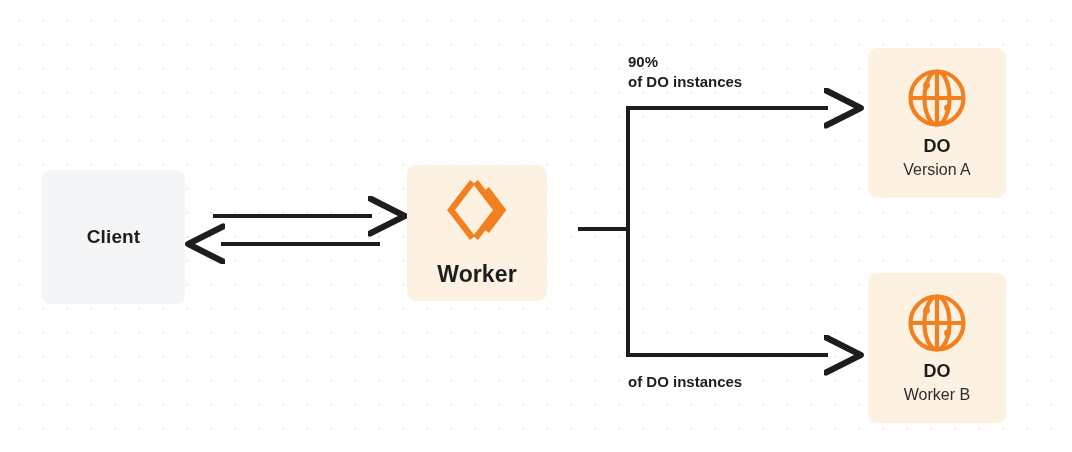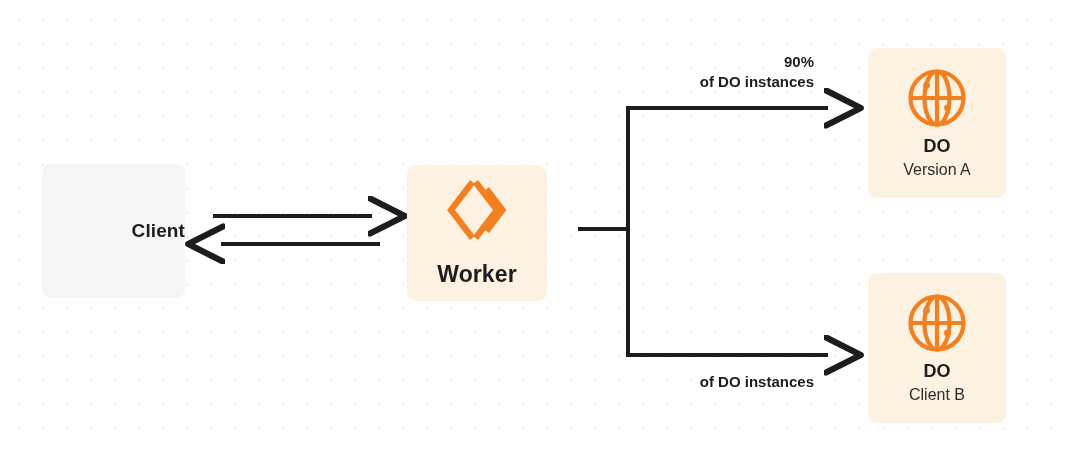--- a/index.html
+++ b/index.html
@@ -31,25 +31,24 @@
     display: flex;
     flex-direction: column;
     align-items: center;
     justify-content: center;
     border-radius: 9px;
     box-sizing: border-box;
   }
 
   .node-client {
     left: 42px;
-    top: 164px;
+    top: 170px;
     width: 143px;
     height: 134px;
     background: #f4f5f7;
-    align-items: flex-end;
   }
   .node-client .node-title {
     font-size: 19px;
     font-weight: 700;
     color: #1d1d1d;
     letter-spacing: .1px;
   }
 
   .node-worker {
     left: 407px;
@@ -103,21 +102,21 @@
     left: 0;
     top: 0;
     width: 1072px;
     height: 452px;
     pointer-events: none;
   }
 
   
   .edge-label {
     position: absolute;
-    text-align: right;
+    text-align: left;
     font-size: 15px;
     font-weight: 700;
     color: #1d1d1d;
     line-height: 1.35;
     white-space: nowrap;
   }
   .edge-label .pct { display: block; }
   .edge-label .sub { display: block; }
 
   .label-top {
@@ -206,21 +205,21 @@
       <svg width="62" height="62" viewBox="0 0 62 62" aria-hidden="true">
         <circle cx="31" cy="31" r="26.5" fill="none" stroke="#f38020" stroke-width="4.2"></circle>
         <ellipse cx="31" cy="31" rx="12.5" ry="26.5" fill="none" stroke="#f38020" stroke-width="4.2"></ellipse>
         <line x1="31" y1="4.5" x2="31" y2="57.5" stroke="#f38020" stroke-width="4.2"></line>
         <line x1="4.5" y1="31" x2="57.5" y2="31" stroke="#f38020" stroke-width="4.2"></line>
         <circle cx="20.5" cy="18.5" r="3.4" fill="#f38020"></circle>
         <circle cx="41.5" cy="41" r="3.4" fill="#f38020"></circle>
       </svg>
     </span>
     <span class="node-title">DO</span>
-    <span class="node-sub">Client B</span>
+    <span class="node-sub">Worker B</span>
   </div>
 
   <div class="edge-label label-top">
     <span class="pct">90%</span>
     <span class="sub">of DO instances</span>
   </div>
 
   <div class="edge-label label-bottom">
     <span class="sub">of DO instances</span>
   </div>

